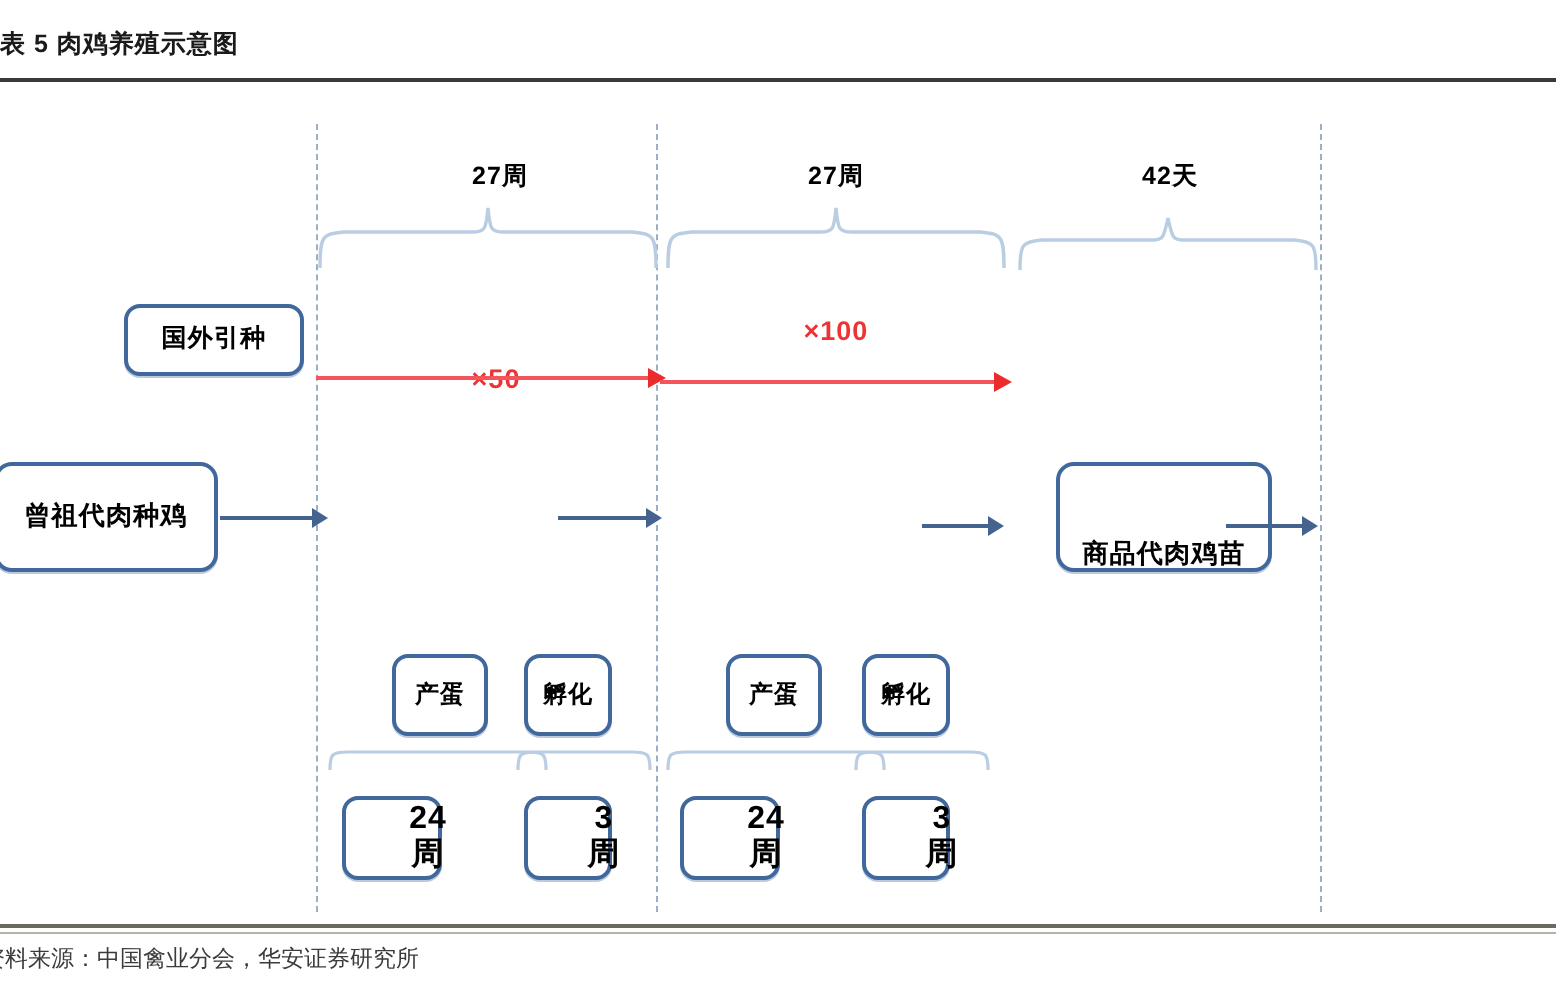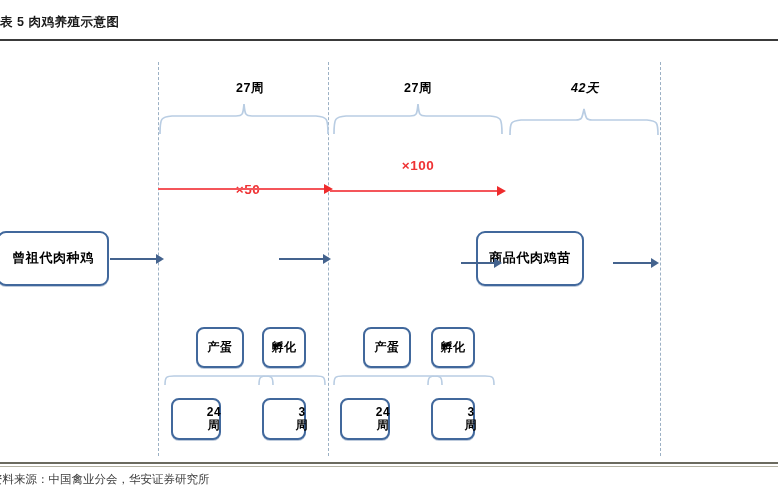--- a/index.html
+++ b/index.html
@@ -46,21 +46,21 @@
     background:#ffffff;
     border:2.4px solid #41689c;
     border-radius:9px;
     display:flex;align-items:center;justify-content:center;
     color:#000000;font-weight:bold;
     text-align:center;line-height:1.1;
     box-shadow:0 1px 0 rgba(65,104,156,.35);
   }
   .box.main{font-size:13px;letter-spacing:.6px;}
   .box.small{font-size:12px;border-width:2.2px;border-radius:8px;letter-spacing:.5px;}
-  .box.tiny{font-size:12px;border-width:2.2px;border-radius:8px;letter-spacing:.5px;padding-left:36px;}
+  .box.tiny{font-size:16px;border-width:2.2px;border-radius:8px;letter-spacing:.5px;padding-left:36px;}
   .box.seed{font-size:12.5px;border-width:2.4px;border-radius:8px;letter-spacing:.6px;}
 
   
   .flow-arrow{position:absolute;height:10px;}
   .flow-arrow .ln{
     position:absolute;left:0;top:4px;height:1.6px;background:#44638e;
   }
   .flow-arrow .hd{
     position:absolute;top:0;width:0;height:0;
     border-top:5px solid transparent;
@@ -112,47 +112,50 @@
     </svg>
   </div>
 
   <div class="dur-label" style="left:378px;top:80px;width:80px;">27周</div>
   <div class="brace" style="left:332px;top:103px;">
     <svg width="172" height="32" viewBox="0 0 172 32">
       <path d="M2,31 C2,15 3,14 14,13 L78,13 C85,13 85,11 86,1 C87,11 87,13 94,13 L158,13 C169,14 170,15 170,31" fill="none" stroke="#b9cde3" stroke-width="1.7"></path>
     </svg>
   </div>
 
-  <div class="dur-label" style="left:545px;top:80px;width:80px;font-style:italic;">42天</div>
+  <div class="dur-label" style="left:545px;top:80px;width:80px;">42天</div>
   <div class="brace" style="left:508px;top:108px;">
     <svg width="152" height="28" viewBox="0 0 152 28">
       <path d="M2,27 C2,14 3,13 13,12 L68,12 C74,12 74,10 76,1 C78,10 78,12 84,12 L139,12 C149,13 150,14 150,27" fill="none" stroke="#b9cde3" stroke-width="1.7"></path>
     </svg>
   </div>
 
   <div class="mult-label" style="left:208px;top:158px;width:80px;margin-top:24px;">×50</div>
   <div class="mult-label" style="left:378px;top:158px;width:80px;">×100</div>
 
+  <div class="box seed" style="left:62px;top:152px;width:90px;height:36px;">
+    <span>国外引种</span>
+  </div>
 
   <div class="red-arrow" style="left:158px;top:184px;width:176px;">
     <div class="ln" style="width:168px;"></div>
     <div class="hd" style="left:166px;"></div>
   </div>
   <div class="red-arrow" style="left:330px;top:186px;width:178px;">
     <div class="ln" style="width:169px;"></div>
     <div class="hd" style="left:167px;"></div>
   </div>
 
   <div class="box main" style="left:-3px;top:231px;width:112px;height:55px;">
     <span>曾祖代肉种鸡</span>
   </div>
 
 
 
-  <div class="box main" style="left:476px;top:231px;width:108px;height:55px;">
+  <div class="box main" style="left:528px;top:231px;width:108px;height:55px;align-items:flex-end;">
     <span>商品代肉鸡苗</span>
   </div>
 
 
   <div class="flow-arrow" style="left:110px;top:254px;width:56px;">
     <div class="ln" style="width:47px;"></div>
     <div class="hd" style="left:46px;"></div>
   </div>
   <div class="flow-arrow" style="left:279px;top:254px;width:54px;">
     <div class="ln" style="width:45px;"></div>

